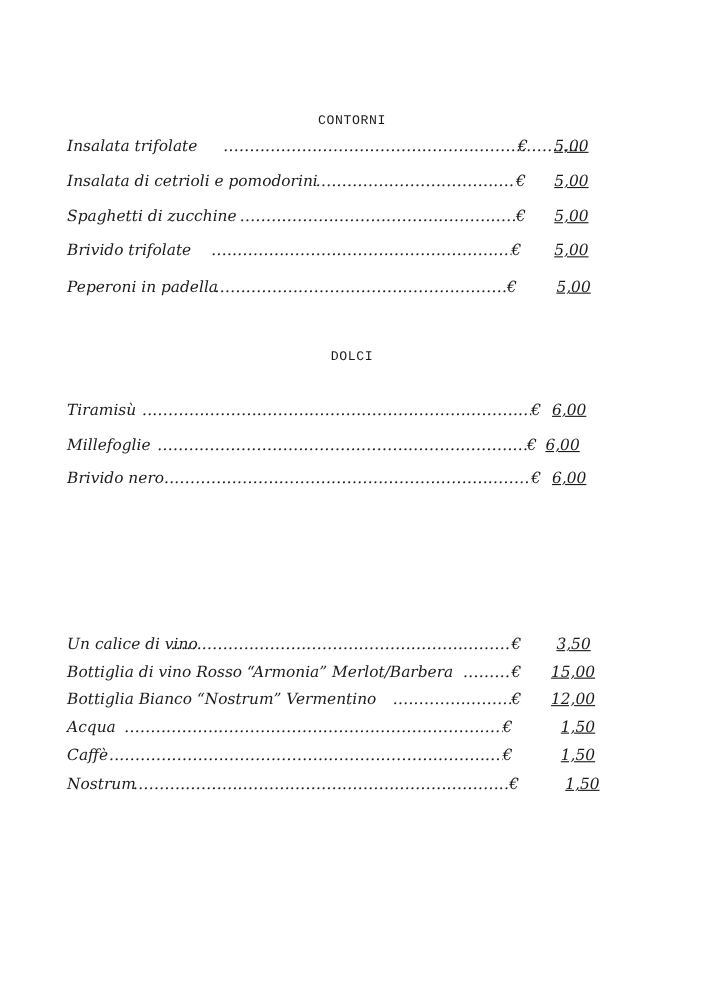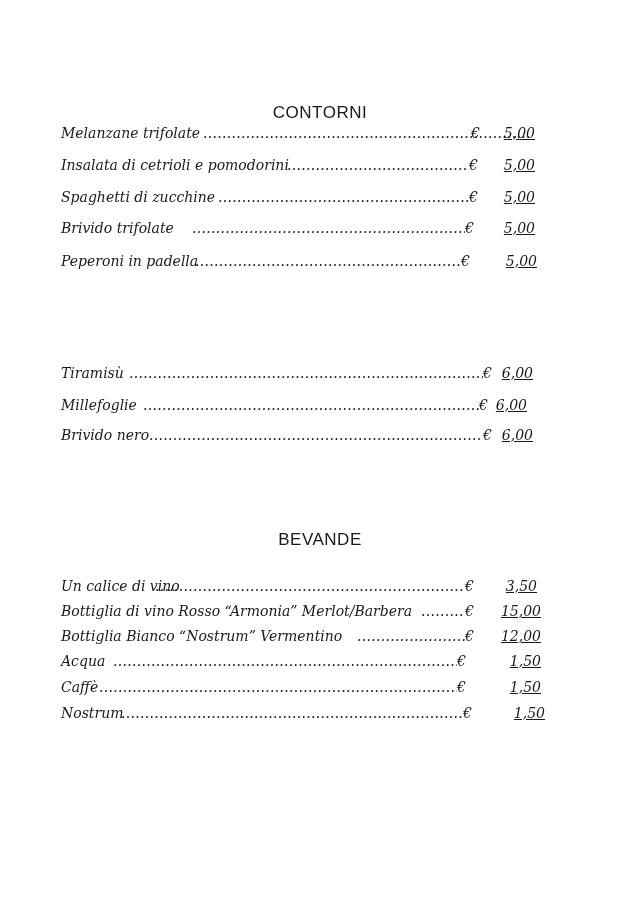--- a/index.html
+++ b/index.html
@@ -4,22 +4,22 @@
   <style>
     html, body { margin: 0; padding: 0; background: #ffffff; }
     body {
       width: 640px; height: 905px; position: relative; overflow: hidden;
       font-family: "DejaVu Serif", serif;
       color: #1a1a1a;
     }
     .page { position: absolute; left: 0; top: 0; width: 640px; height: 905px; }
     .section-title {
       position: absolute; left: 0; width: 640px; text-align: center;
-      font-size: 17px; letter-spacing: 0.5px;
-      font-family: Liberation Sans, sans-serif;
+      font-size: 12px; letter-spacing: 0.5px;
+      font-family: Liberation Mono, monospace;
     }
     .row {
       position: absolute; left: 61px; height: 20px;
       font-family: "DejaVu Serif", serif; font-style: italic;
       font-size: 14px; white-space: nowrap;
     }
     .row .name { position: absolute; left: 0; top: 0; }
     .row .dots {
       position: absolute; top: 0; overflow: hidden; white-space: nowrap;
       letter-spacing: 0.3px;
@@ -28,21 +28,21 @@
     .row .price { position: absolute; top: 0; text-align: right; text-decoration: underline; }
   </style>
 </head>
 <body>
 
 <div class="page">
 
   <div class="section-title" style="top:103px">CONTORNI</div>
 
   <div class="row" style="top:125px">
-    <span class="name">Melanzane trifolate</span>
+    <span class="name">Insalata trifolate</span>
     <span class="dots" style="left:142px;width:326px">......................................................................................................................................................</span>
     <span class="euro" style="left:410px">€</span>
     <span class="price" style="left:430px;width:44px">5,00</span>
   </div>
   <div class="row" style="top:157px">
     <span class="name">Insalata di cetrioli e pomodorini</span>
     <span class="dots" style="left:226px;width:182px">......................................................................................................................................................</span>
     <span class="euro" style="left:408px">€</span>
     <span class="price" style="left:430px;width:44px">5,00</span>
   </div>
@@ -58,41 +58,41 @@
     <span class="euro" style="left:404px">€</span>
     <span class="price" style="left:430px;width:44px">5,00</span>
   </div>
   <div class="row" style="top:253px">
     <span class="name">Peperoni in padella</span>
     <span class="dots" style="left:134px;width:266px">......................................................................................................................................................</span>
     <span class="euro" style="left:400px">€</span>
     <span class="price" style="left:432px;width:44px">5,00</span>
   </div>
 
+  <div class="section-title" style="top:317px">DOLCI</div>
 
   <div class="row" style="top:365px">
     <span class="name">Tiramisù</span>
     <span class="dots" style="left:68px;width:354px">......................................................................................................................................................</span>
     <span class="euro" style="left:422px">€</span>
     <span class="price" style="left:432px;width:40px">6,00</span>
   </div>
   <div class="row" style="top:397px">
     <span class="name">Millefoglie </span>
     <span class="dots" style="left:82px;width:336px">......................................................................................................................................................</span>
     <span class="euro" style="left:418px">€</span>
     <span class="price" style="left:426px;width:40px">6,00</span>
   </div>
   <div class="row" style="top:427px">
     <span class="name">Brivido nero</span>
     <span class="dots" style="left:88px;width:334px">......................................................................................................................................................</span>
     <span class="euro" style="left:422px">€</span>
     <span class="price" style="left:432px;width:40px">6,00</span>
   </div>
 
-  <div class="section-title" style="top:530px">BEVANDE</div>
 
   <div class="row" style="top:578px">
     <span class="name">Un calice di vino</span>
     <span class="dots" style="left:94px;width:310px">......................................................................................................................................................</span>
     <span class="euro" style="left:404px">€</span>
     <span class="price" style="left:428px;width:48px">3,50</span>
   </div>
   <div class="row" style="top:603px">
     <span class="name">Bottiglia di vino Rosso “Armonia” Merlot/Barbera</span>
     <span class="dots" style="left:360px;width:44px">......................................................................................................................................................</span>

